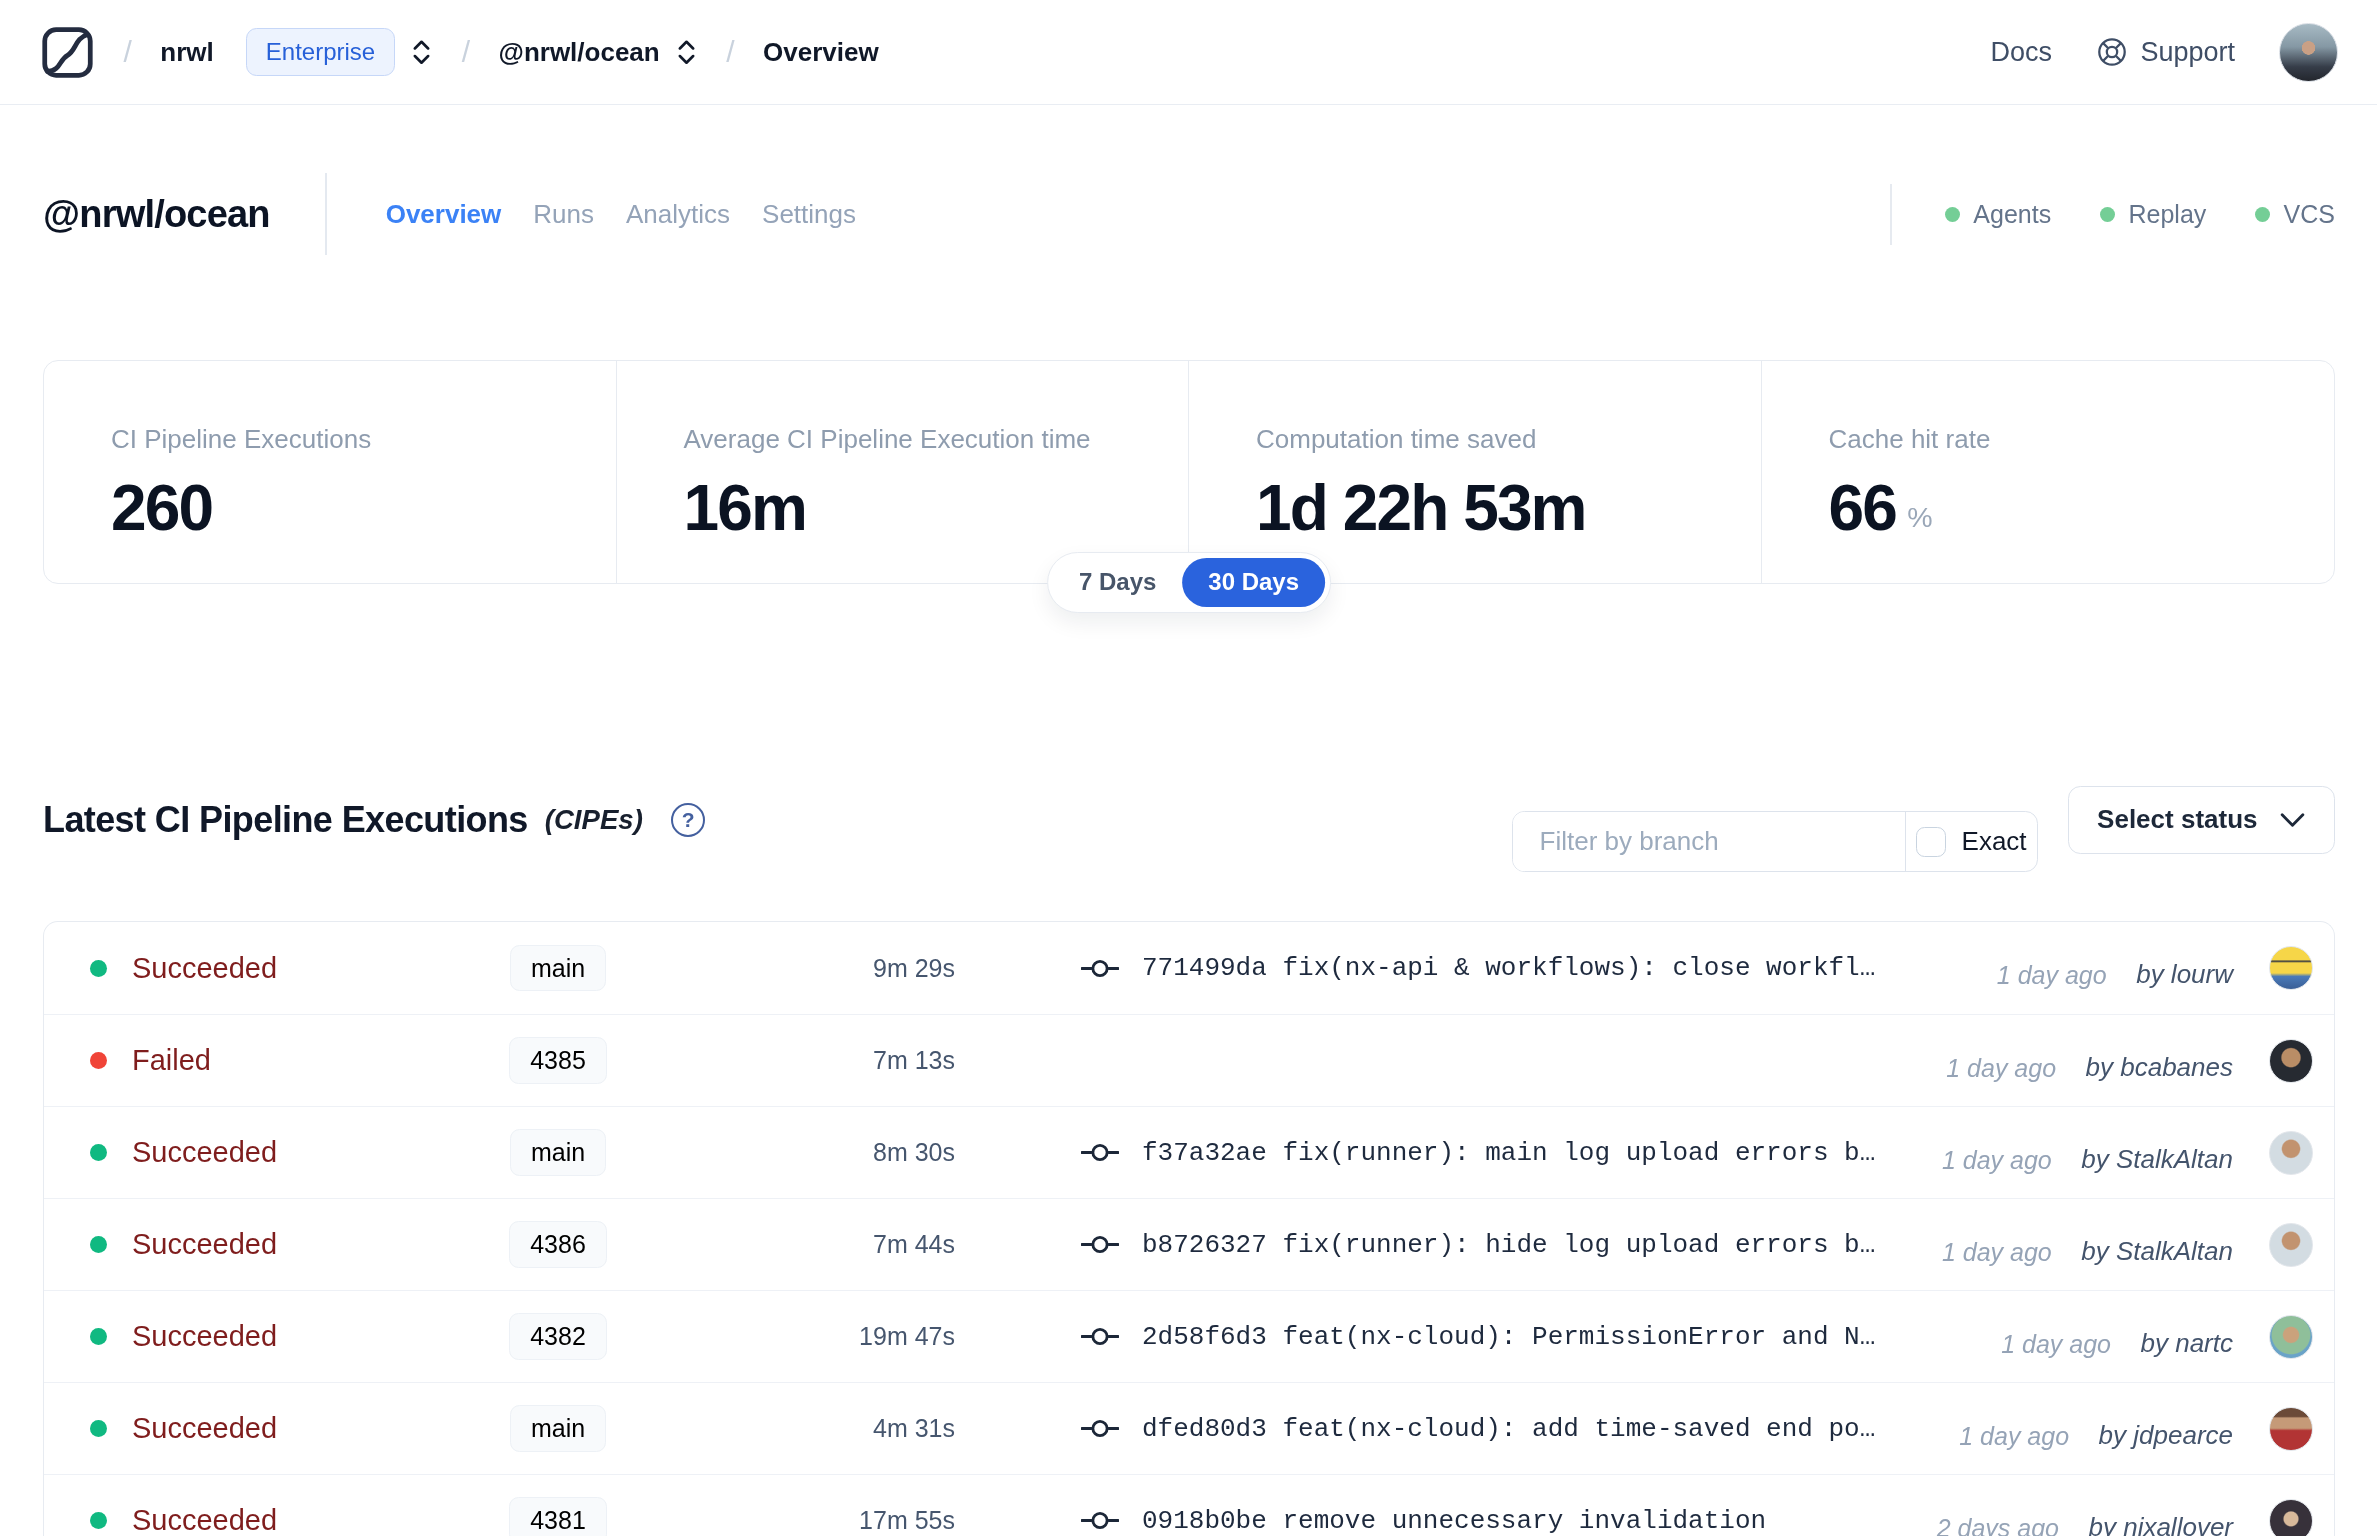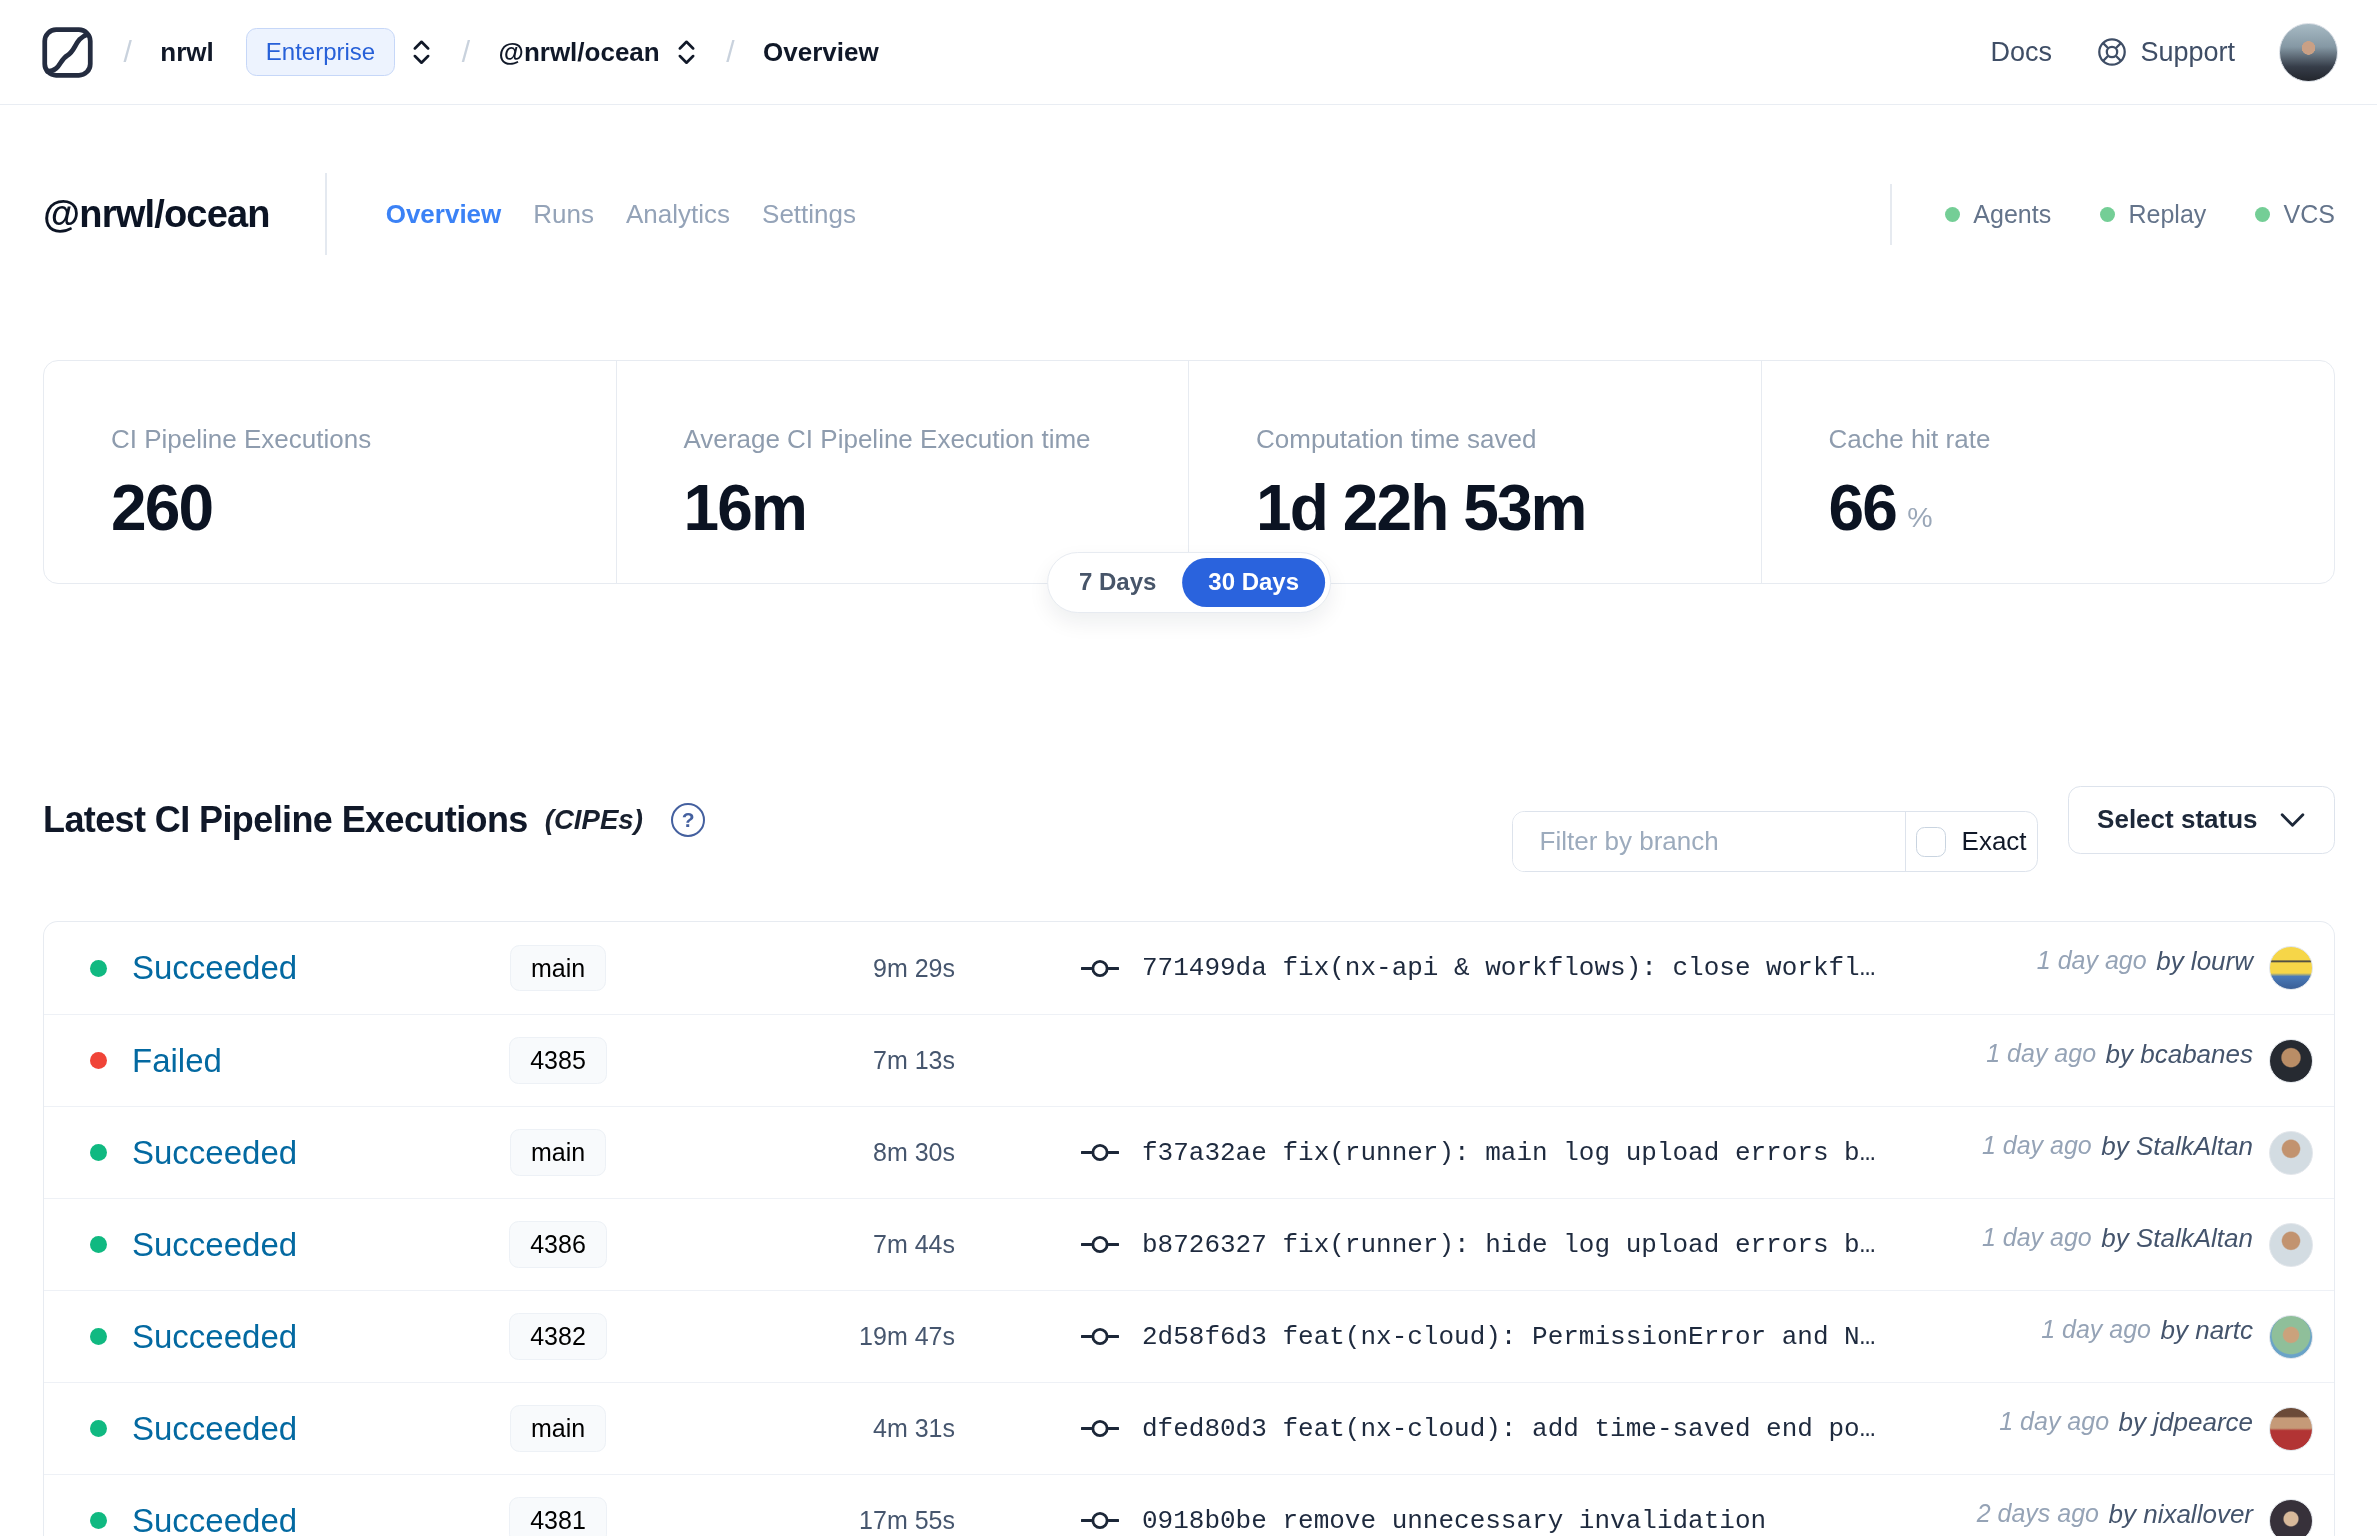--- a/index.html
+++ b/index.html
@@ -81,31 +81,31 @@
 
   
   .cipe-table { margin:49px 43px 0; border:1.9px solid #e7ebf1; border-bottom:none;
     border-radius:15px 15px 0 0; height:650px; overflow:hidden; background:#fff; }
   .cipe-table::after { content:""; display:block; border-top:1.9px solid #eef1f6; }
   .row { height:92px; display:flex; align-items:center; padding:0 21px 0 46px;
     border-top:1.9px solid #eef1f6; cursor:pointer; }
   .row:first-child { border-top:none; }
   .cell-status { width:335px; display:flex; align-items:center; gap:25px; }
   .status-dot { width:17px; height:17px; border-radius:50%; flex:none; }
-  .status-label { font-size:33px; font-weight:500; color:#0369a1; }
+  .status-label { font-size:29px; font-weight:500; color:#7f1d1d; }
   .cell-branch { width:266px; display:flex; justify-content:center; }
   .branch-badge { background:#f8fafc; border:1.9px solid #edf1f6; border-radius:9.5px;
     padding:7.6px 20px; font-size:25px; color:#000000; }
   .cell-duration { width:264px; text-align:right; font-size:25px; color:#46566e; }
   .cell-commit { margin-left:126px; display:flex; align-items:center; gap:23px;
     min-width:0; flex:1; }
   .commit-icon { flex:none; }
   .commit-text { font-family:"Liberation Mono","DejaVu Sans Mono",monospace;
     font-size:26px; color:#1e2a3e; white-space:nowrap; overflow:hidden; }
-  .cell-meta { margin-left:auto; display:flex; align-items:flex-start; flex:none; }
+  .cell-meta { margin-left:auto; display:flex; align-items:flex-end; flex:none;gap:20px; }
   .time-label { font-size:25px; font-style:italic; color:#95a3b6; }
   .author-label { font-size:26px; font-style:italic; font-weight:500; color:#44546c;
     margin-left:9.5px; }
   .row-avatar { width:44px; height:44px; border-radius:50%; margin-left:16px;
     flex:none; border:1px solid #e2e6eb; }
 </style>
 </head>
 <body>
 
 <div class="nav">

